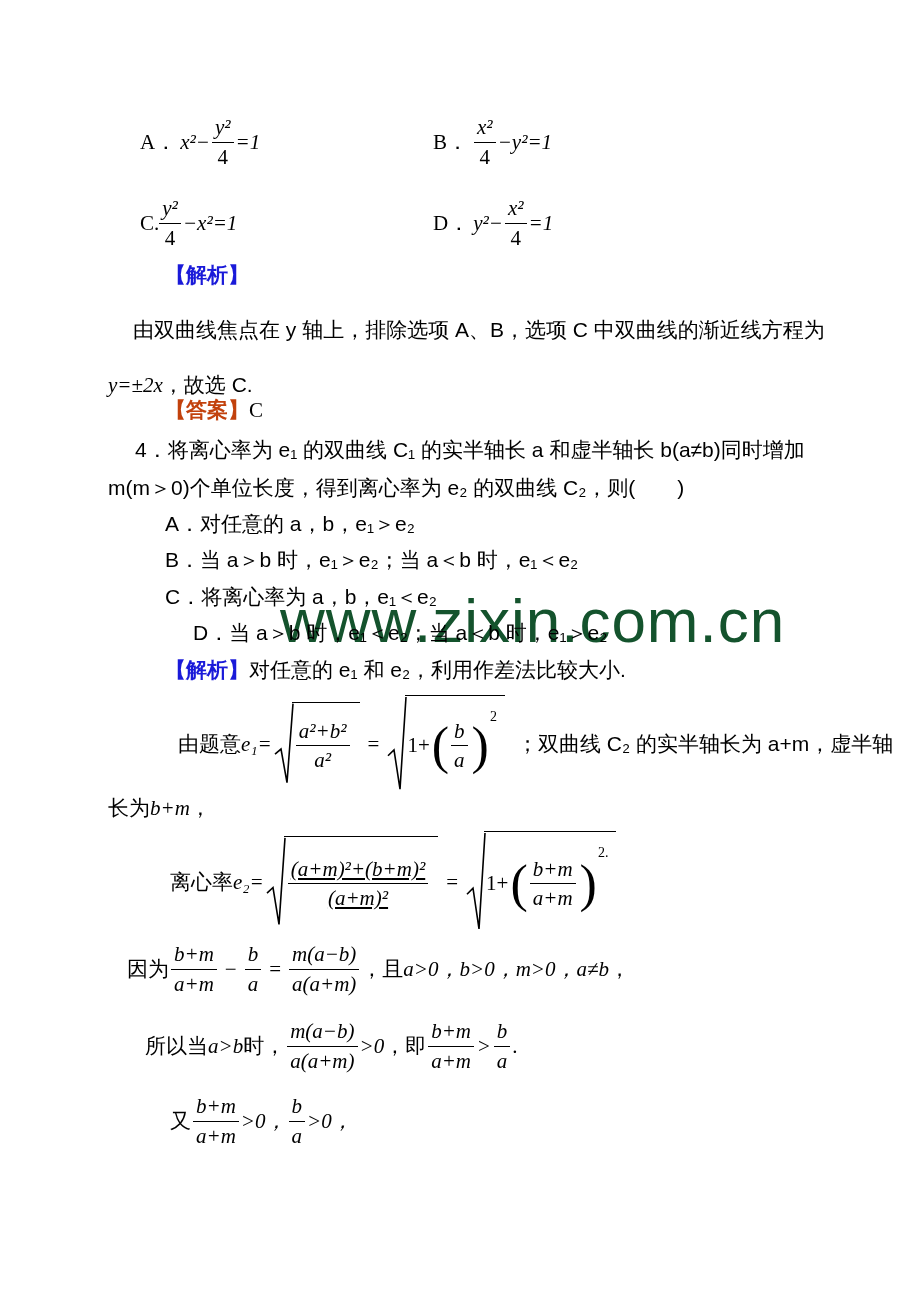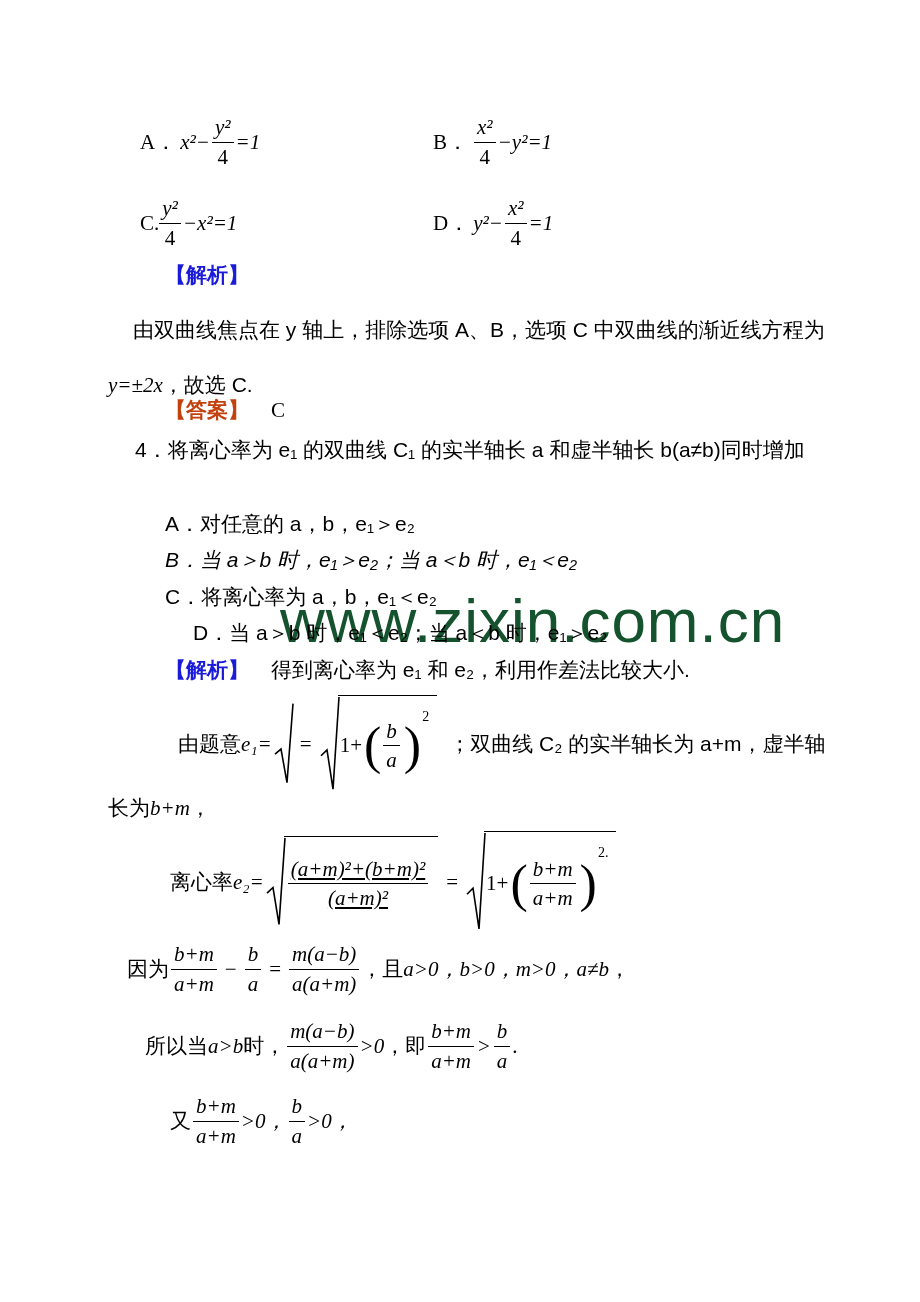--- a/index.html
+++ b/index.html
@@ -3,21 +3,21 @@
 <meta charset="utf-8">
 <style>
   html,body{margin:0;padding:0;background:#ffffff;}
   .page{position:relative;width:920px;height:1302px;background:#ffffff;overflow:hidden;
         font-size:21px;color:#000;line-height:1.25;}
   .abs{position:absolute;white-space:nowrap;display:flex;align-items:center;z-index:1;}
   .zh{font-family:"Liberation Sans","DejaVu Sans",sans-serif;}
   .mi{font-family:"Liberation Serif","DejaVu Serif",serif;font-style:italic;}
   .mn,.mo{font-family:"Liberation Serif","DejaVu Serif",serif;font-style:normal;}
   .mo{margin:0 6px;}
-  .tag{font-weight:bold;margin-right:22px;}
+  .tag{font-weight:bold;}
   .tag.blue{color:#1a1ad9;}
   .tag.red{color:#c2410c;}
   .frac{display:inline-block;text-align:center;vertical-align:middle;
         font-family:"Liberation Serif","DejaVu Serif",serif;font-style:italic;
         line-height:1.15;margin:0 2px;}
   .frac .num{display:block;padding:0 3px 2px;}
   .frac .den{display:block;border-top:1.5px solid #000;padding:2px 3px 0;}
   .frac .upright{font-style:normal;}
   .sqrt{display:inline-flex;align-items:stretch;vertical-align:middle;margin:0 2px;}
   .rad{flex:none;width:20px;display:flex;margin-right:-2px;}
@@ -88,47 +88,56 @@
       <span class="zh">，故选 C.</span>
   </div>
   <div class="abs" style="left:165px;top:397px;">
     <span class="zh tag red">【答案】</span>
     <span class="mn">C</span>
   </div>
 
   <div class="abs" style="left:135px;top:437px;">
     <span class="zh">4．将离心率为 e₁ 的双曲线 C₁ 的实半轴长 a 和虚半轴长 b(a≠b)同时增加</span>
   </div>
+  <div class="abs" style="left:108px;top:475px;">
+    <span class="zh">m(m＞0)个单位长度，得到离心率为 e₂ 的双曲线 C₂，则(　　)</span>
+  </div>
 
   <div class="abs" style="left:165px;top:511px;">
       <span class="zh">A．对任意的 a，b，e₁＞e₂</span>
     </div>
-  <div class="abs" style="left:165px;top:547px;font-style:italic;">
+  <div class="abs" style="left:165px;top:547px;">
       <span class="zh">B．当 a＞b 时，e₁＞e₂；当 a＜b 时，e₁＜e₂</span>
     </div>
   <div class="abs" style="left:165px;top:584px;">
       <span class="zh">C．将离心率为 a，b，e₁＜e₂</span>
     </div>
   <div class="abs" style="left:165px;top:620px;margin-left:28px;">
       <span class="zh">D．当 a＞b 时，e₁＜e₂；当 a＜b 时，e₁＞e₂</span>
     </div>
 
   <div class="abs" style="left:165px;top:657px;">
     <span class="zh tag blue">【解析】</span>
-    <span class="zh">得到离心率为 e₁ 和 e₂，利用作差法比较大小.</span>
+    <span class="zh">对任意的 e₁ 和 e₂，利用作差法比较大小.</span>
   </div>
 
   <div class="abs" style="left:178px;top:694px;height:100px;">
     <span class="zh">由题意 </span>
     <span class="mi">e₁=</span>
     <span class="sqrt" style="height:84px;">
       <span class="rad">
           <svg viewBox="0 0 20 100" preserveAspectRatio="none">
             <path d="M1 62 L7 56 L13 96 L19 2" stroke="#000" stroke-width="1.6" fill="none" vector-effect="non-scaling-stroke"></path>
           </svg>
+        </span>
+      <span class="under">
+          <span class="frac">
+            <span class="num">a²+b²</span>
+            <span class="den">a²</span>
+          </span>
         </span>
     </span>
     <span class="mo">=</span>
     <span class="sqrt" style="height:98px;">
       <span class="rad">
           <svg viewBox="0 0 20 100" preserveAspectRatio="none">
             <path d="M1 62 L7 56 L13 96 L19 2" stroke="#000" stroke-width="1.6" fill="none" vector-effect="non-scaling-stroke"></path>
           </svg>
         </span>
       <span class="under">

